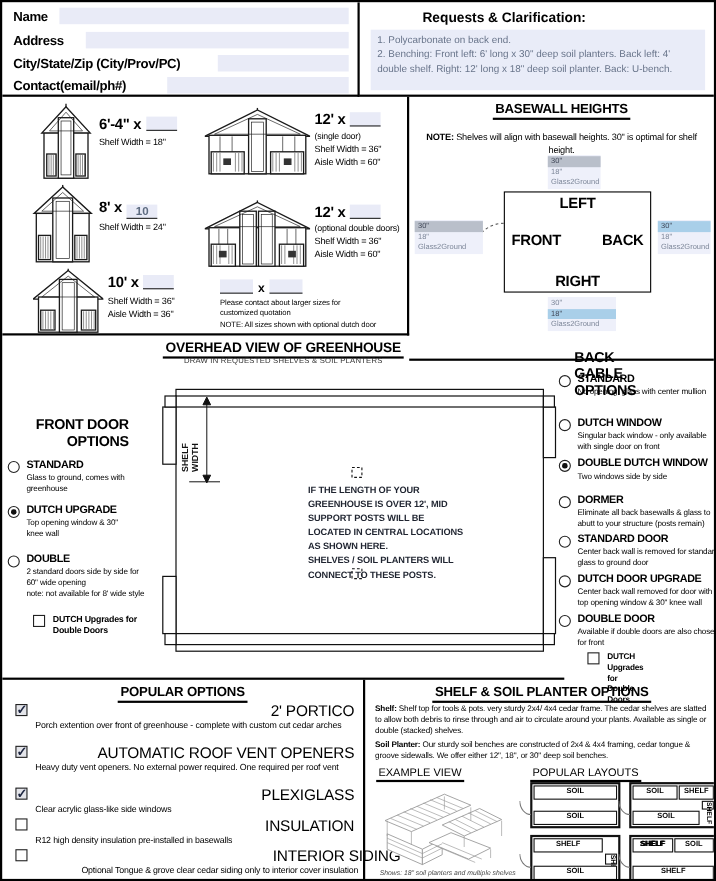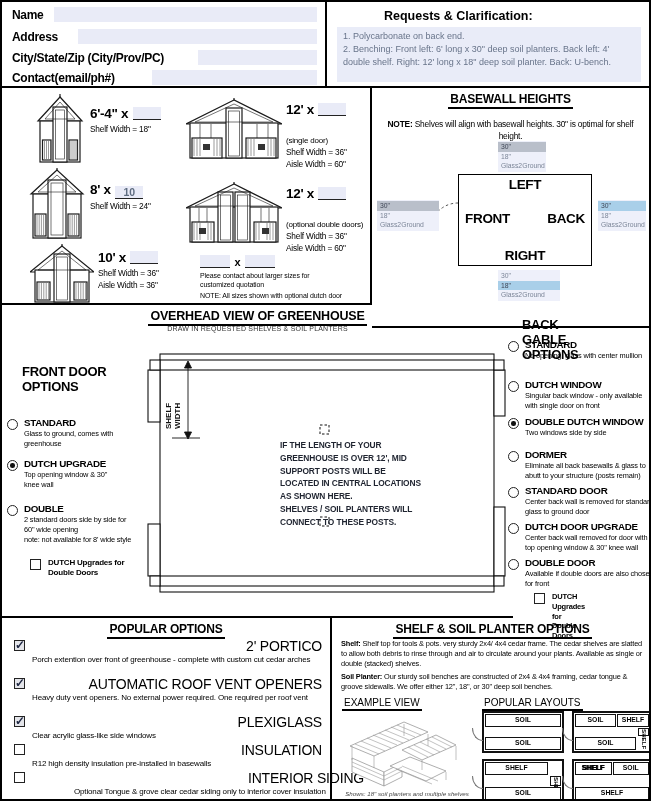--- a/index.html
+++ b/index.html
@@ -22,21 +22,21 @@
 
 
 .secTitle { position:absolute; width:100%; text-align:center; font-weight:bold; font-size:12px; letter-spacing:-0.2px; }
 .u { display:inline-block; border-bottom:2px solid #000; padding:0 2px 1px 2px; }
 
 
 .sizeLine { font-weight:bold; font-size:13.5px; letter-spacing:-0.3px; }
 .blank { display:inline-block; vertical-align:-2px; width:28px; height:13px; background:#e9ebf7;
   border-bottom:1.2px solid #222; text-align:center; font-size:10.5px; color:#5e6c80; font-weight:bold; line-height:13px; }
 .spec { font-size:8.3px; margin-top:2px; line-height:1.4; white-space:pre-line; letter-spacing:-0.2px; }
-.variant { font-size:8px; margin-top:18px; letter-spacing:-0.2px; }
+.variant { font-size:8px; margin-top:1px; letter-spacing:-0.2px; }
 .smallnote { font-size:7px; line-height:1.35; white-space:pre-line; letter-spacing:-0.1px; }
 .gh { position:absolute; }
 
 
 .bwIntro { position:absolute; text-align:center; font-size:8.4px; line-height:1.35; letter-spacing:-0.2px; }
 .bwlist { position:absolute; background:#eef0fa; font-size:6.8px; color:#7c8698; line-height:9.5px; padding:1px 0; }
 .bwrow { padding:0 3px; white-space:nowrap; }
 .selg { background:#b9bfca; color:#3f4656; }
 .selb { background:#a9cfe9; color:#3f4656; }
 .bwrect { position:absolute; border:1.5px solid #000; background:#fff; }
@@ -332,21 +332,21 @@
       <div class="bwrow">30"</div>
       <div class="bwrow selb">18"</div>
       <div class="bwrow">Glass2Ground</div>
     </div>
   </div>
 
   <div class="box bb" style="left:0;top:303px;width:511px;height:313px;">
     <div class="secTitle" style="top:4px;font-size:12.5px;"><span class="u">OVERHEAD VIEW OF GREENHOUSE</span></div>
     <div class="ovSub" style="top:20px;">DRAW IN REQUESTED SHELVES &amp; SOIL PLANTERS</div>
 
-    <div class="opthead" style="left:20px;top:60px;width:95px;">FRONT DOOR OPTIONS</div>
+    <div class="opthead" style="left:20px;top:74px;width:95px;text-align:right;">FRONT DOOR OPTIONS</div>
 
     <div class="radio" style="left:5px;top:114px;"></div>
     <div class="abs" style="left:22px;top:112px;width:125px;">
       <div class="optlbl">STANDARD</div>
       <div class="optdesc">Glass to ground, comes with
 greenhouse</div>
     </div>
 
     <div class="radio on" style="left:5px;top:155px;"></div>
     <div class="abs" style="left:22px;top:153px;width:125px;">

